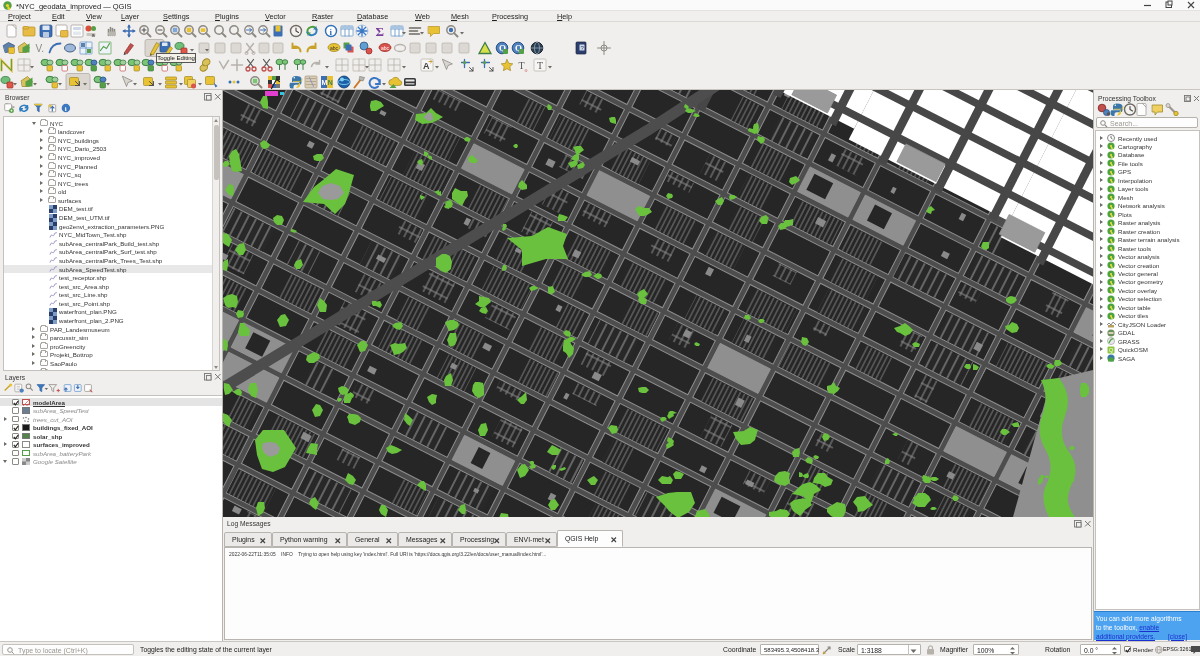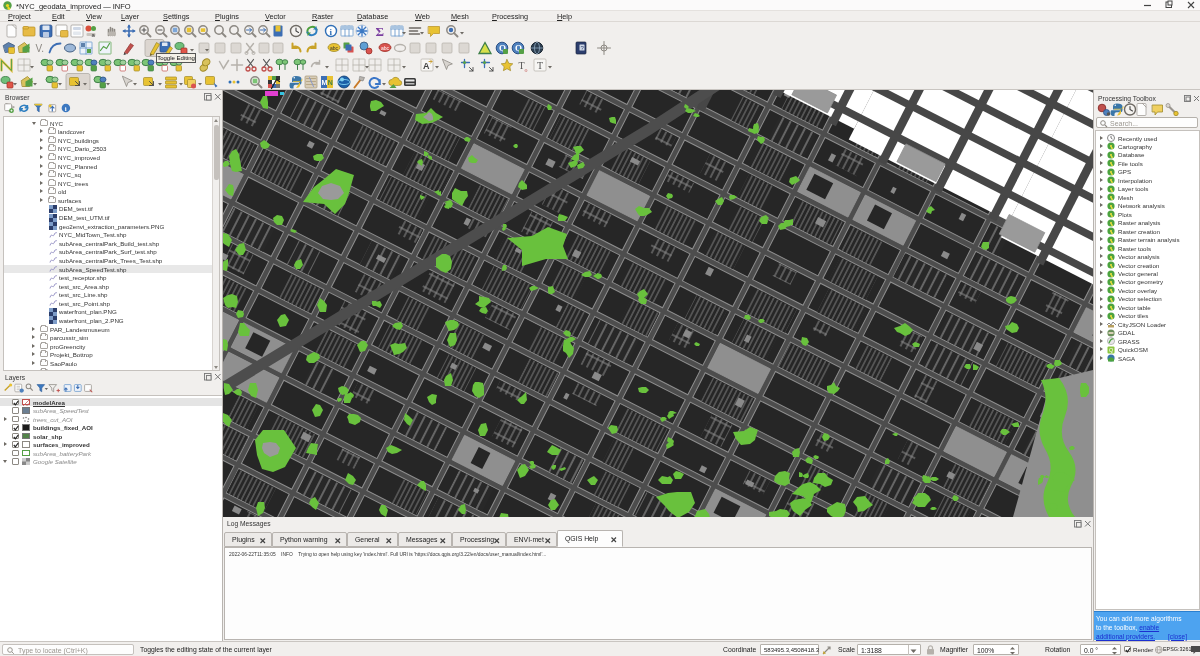--- a/index.html
+++ b/index.html
@@ -18,21 +18,21 @@
 .cb { position:absolute; width:6.5px; height:6.5px; top:1px; background:#fff; border:1px solid #8d8983; border-radius:1px; }
 .seg-ibox { position:absolute; background:#fff; border:1px solid #b5b1ab; border-radius:1px; font-size:6.8px; color:#222; padding-left:3px; }
 .statlbl { position:absolute; font-size:6.8px; color:#222; top:4px; }
 </style></head><body>
 <div class="abs" style="left:0;top:0;width:1200px;height:10.5px;background:#fbfafa;border-bottom:1px solid #e4e1de;">
     <svg class="abs" style="left:3px;top:1px" width="9" height="9">
       <circle cx="4.5" cy="4.5" r="4.2" fill="#55a046"></circle>
       <circle cx="4.5" cy="4.5" r="1.6" fill="#f0d820"></circle>
       <rect x="5.5" y="5.5" width="3" height="2.2" fill="#f0d820" transform="rotate(45 5.5 5.5)"></rect>
     </svg>
-    <span class="abs" style="left:16px;top:1.5px;font-size:7.5px;color:#222;">*NYC_geodata_improved — INFO</span>
+    <span class="abs" style="left:16px;top:1.5px;font-size:7.5px;color:#222;">*NYC_geodata_improved — QGIS</span>
     <svg class="abs" style="left:1138px;top:0px" width="62" height="10">
       <path d="M 6 5.5 h 7" stroke="#444" stroke-width="1.2"></path>
       <rect x="28" y="2" width="5.5" height="5.5" fill="none" stroke="#444" stroke-width="1"></rect>
       <rect x="30" y="1" width="4" height="4" fill="#fbfafa" stroke="#444" stroke-width="1"></rect>
       <path d="M 50 2 l 6 6 m 0 -6 l -6 6" stroke="#444" stroke-width="1.1"></path>
     </svg>
   </div>
 <div class="abs" style="left:0;top:10.5px;width:1200px;height:11px;background:#f1efed;border-bottom:1px solid #dcd8d4;">
     <span class="abs" style="left:8px;top:1.5px;font-size:7.3px;color:#222;"><span style="text-decoration:underline;">P</span>roject</span>
     <span class="abs" style="left:52px;top:1.5px;font-size:7.3px;color:#222;"><span style="text-decoration:underline;">E</span>dit</span>

